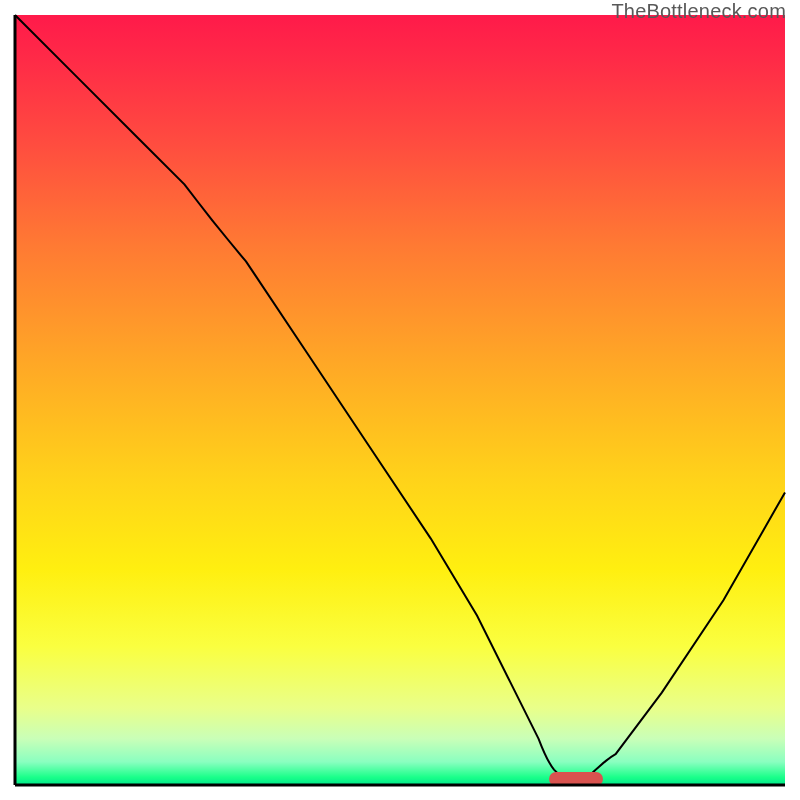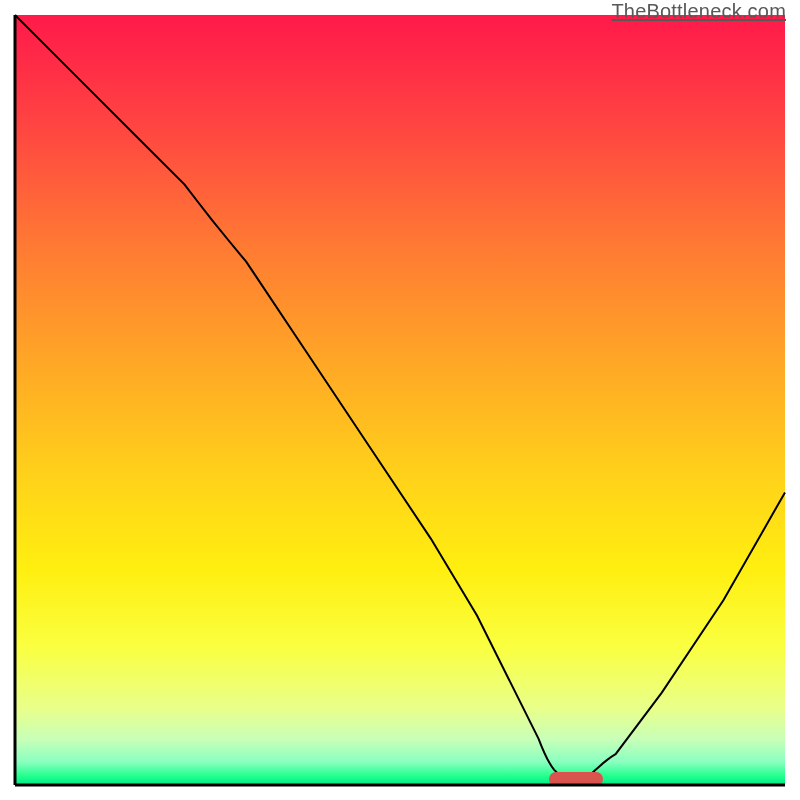--- a/index.html
+++ b/index.html
@@ -65,21 +65,20 @@
   .watermark {
     position: absolute;
     top: 0;
     right: 14px;
     font-family: Arial, Helvetica, sans-serif;
     font-size: 20px;
     color: #585858;
     font-weight: 500;
     letter-spacing: 0.2px;
     user-select: none;
-    text-decoration: underline;
   }
 </style>
 </head>
 <body>
 
 <div class="container">
 
   <div class="plot-area">
     <div class="gradient-bg"></div>
 

